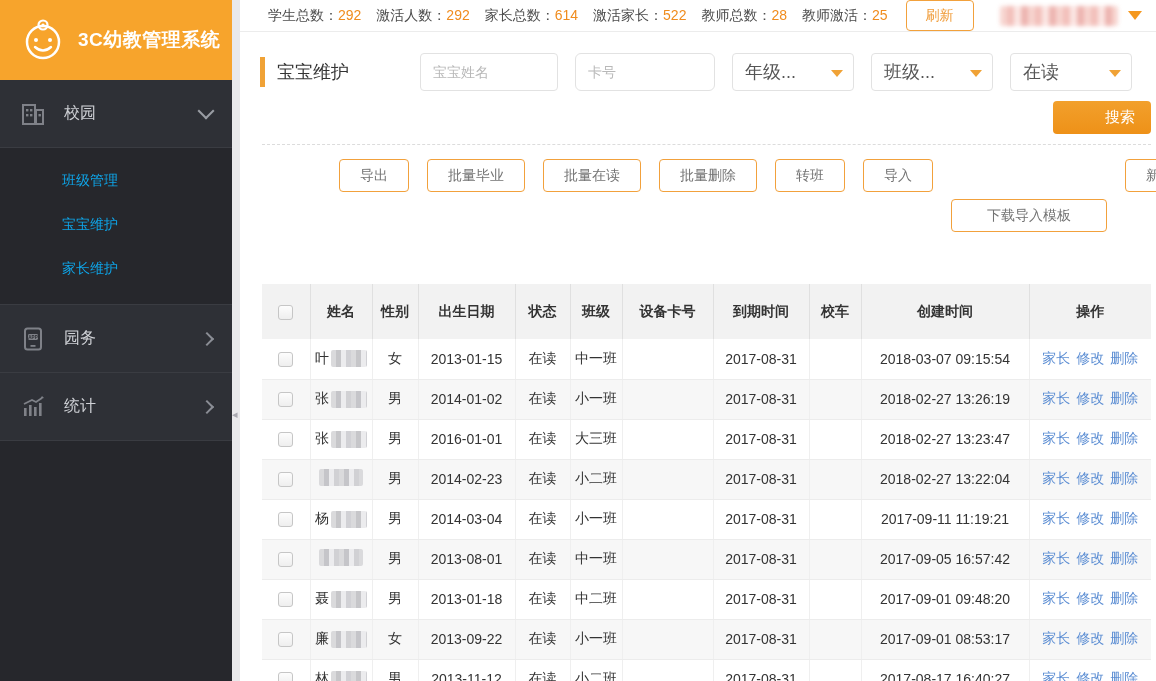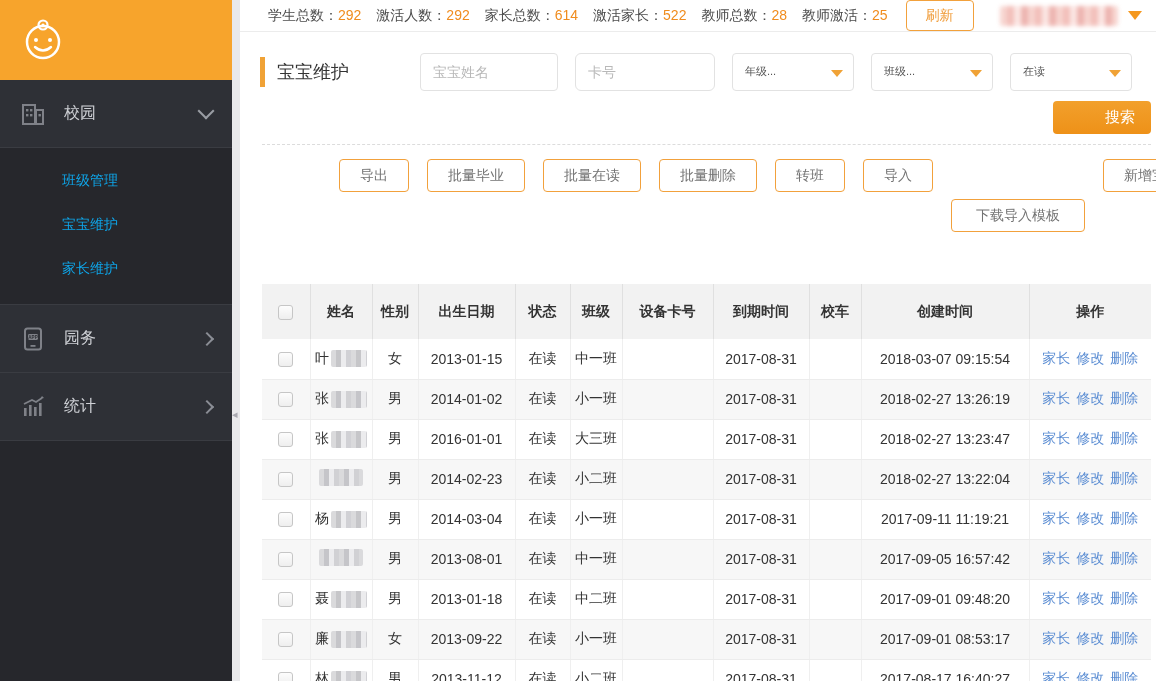--- a/index.html
+++ b/index.html
@@ -50,35 +50,35 @@
   .filter-row { display:flex; align-items:center; padding:17px 5px 0 20px; height:62px; }
   .page-title-wrap { display:flex; align-items:center; width:160px; }
   .title-bar { width:5px; height:30px; background:#f0a236; margin-right:12px; }
   .page-title { font-size:18px; color:#333; }
   .f-input { height:38px; border:1px solid #e2e2e2; border-radius:4px; padding:0 12px; font-size:14px;
              color:#555; outline:none; font-family:inherit; background:#fff; }
   .f-input::placeholder { color:#b8b8b8; }
   .inp-name { width:138px; }
   .inp-card { width:140px; margin-left:17px;border-radius:6px; }
   .f-select { position:relative; width:122px; height:38px; border:1px solid #e2e2e2; border-radius:4px;
-              margin-left:17px; display:flex; align-items:center; padding:0 12px; font-size:11px;
+              margin-left:17px; display:flex; align-items:center; padding:0 12px; font-size:18px;
               color:#555; cursor:pointer; background:#fff; }
   .sel-caret { position:absolute; right:10px; top:16px; width:0; height:0;
                border-left:6px solid transparent; border-right:6px solid transparent;
                border-top:7px solid #f0a236; }
   .search-row { height:46px; display:flex; justify-content:flex-end; padding-right:5px; align-items:center; }
   .search-btn { width:98px; height:33px; background:linear-gradient(#f2a02c,#ee9118); border:none;
                 border-radius:4px; color:#fff; font-size:15px; text-align:right; padding-right:16px;
                 cursor:pointer; font-family:inherit; }
   .dashed-sep { border-top:1px dashed #dcdcdc; margin:4px 5px 0 22px; }
   .actions-row { display:flex; gap:18px; padding-left:99px; margin-top:14px; }
   .action-btn { height:33px; background:#fff; border:1px solid #f2a13c; border-radius:4px;
                 color:#737373; font-size:14px; padding:0 20px; cursor:pointer; white-space:nowrap;
                 font-family:inherit; }
-  .action-btn.wide { padding:0 24px;margin-top:40px; }
+  .action-btn.wide { padding:0 35px;margin-top:40px; }
 
   
   .baby-table { margin:52px 5px 0 22px; border-collapse:collapse; table-layout:fixed; width:889px; font-size:14px; }
   .baby-table th { background:#f2f2f2; height:55px; font-weight:bold; color:#333;
                    border-right:1px solid #e0e0e0; text-align:center; }
   .baby-table th:last-child { border-right:none; }
   .baby-table td { height:40px; color:#333; text-align:center; border-right:1px solid #efefef;
                    border-bottom:1px solid #ececec; overflow:hidden; white-space:nowrap; }
   .baby-table td:last-child { border-right:none; }
   .baby-table tbody tr:nth-child(even) { background:#f7f7f7; }
@@ -99,20 +99,21 @@
   <div class="sidebar">
     <div class="logo-bar">
       <svg class="logo-badge" viewBox="0 0 50 50">
         <circle cx="25" cy="27" r="16" fill="none" stroke="#fff" stroke-width="2.5"></circle>
         <circle cx="25" cy="10" r="4.5" fill="none" stroke="#fff" stroke-width="2.2"></circle>
         <circle cx="25" cy="10" r="1.6" fill="#fff"></circle>
         <circle cx="18" cy="25" r="2" fill="#fff"></circle>
         <circle cx="32" cy="25" r="2" fill="#fff"></circle>
         <path d="M17 32 q8 7 16 0" fill="none" stroke="#fff" stroke-width="2.4" stroke-linecap="round"></path>
       </svg>
+      <span class="logo-title">3C幼教管理系统</span>
     </div>
 
     <div class="nav-item">
       <svg class="nav-ico" viewBox="0 0 26 26">
         <rect x="3" y="4" width="12" height="19" fill="none" stroke="#9a9da4" stroke-width="2"></rect>
         <rect x="16" y="9" width="7" height="14" fill="none" stroke="#9a9da4" stroke-width="2"></rect>
         <rect x="6" y="8" width="2.4" height="2.4" fill="#9a9da4"></rect>
           <rect x="10" y="8" width="2.4" height="2.4" fill="#9a9da4"></rect>
         <rect x="6" y="13" width="2.4" height="2.4" fill="#9a9da4"></rect>
           <rect x="10" y="13" width="2.4" height="2.4" fill="#9a9da4"></rect>

